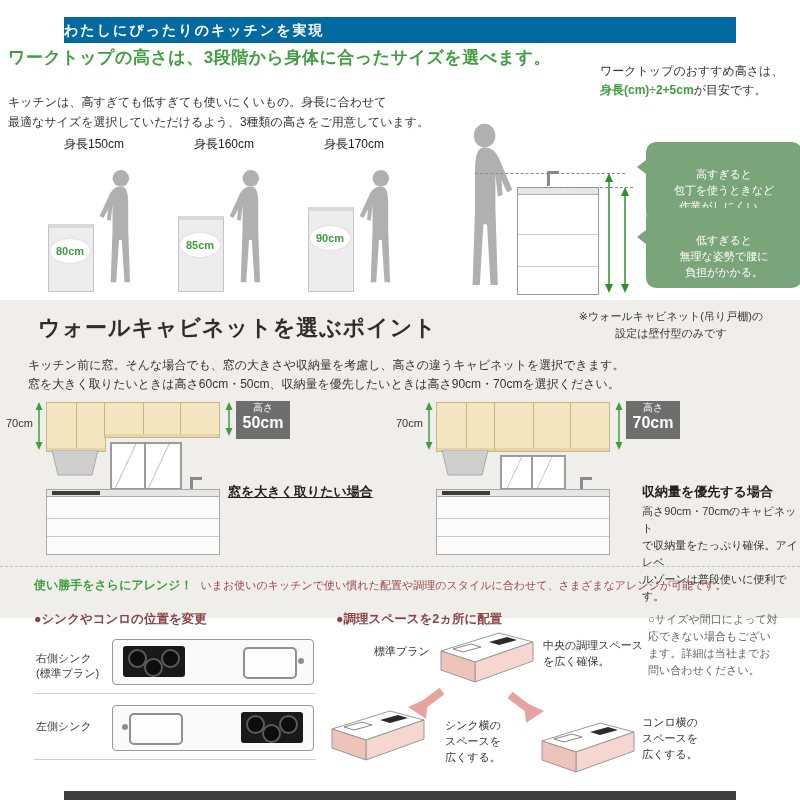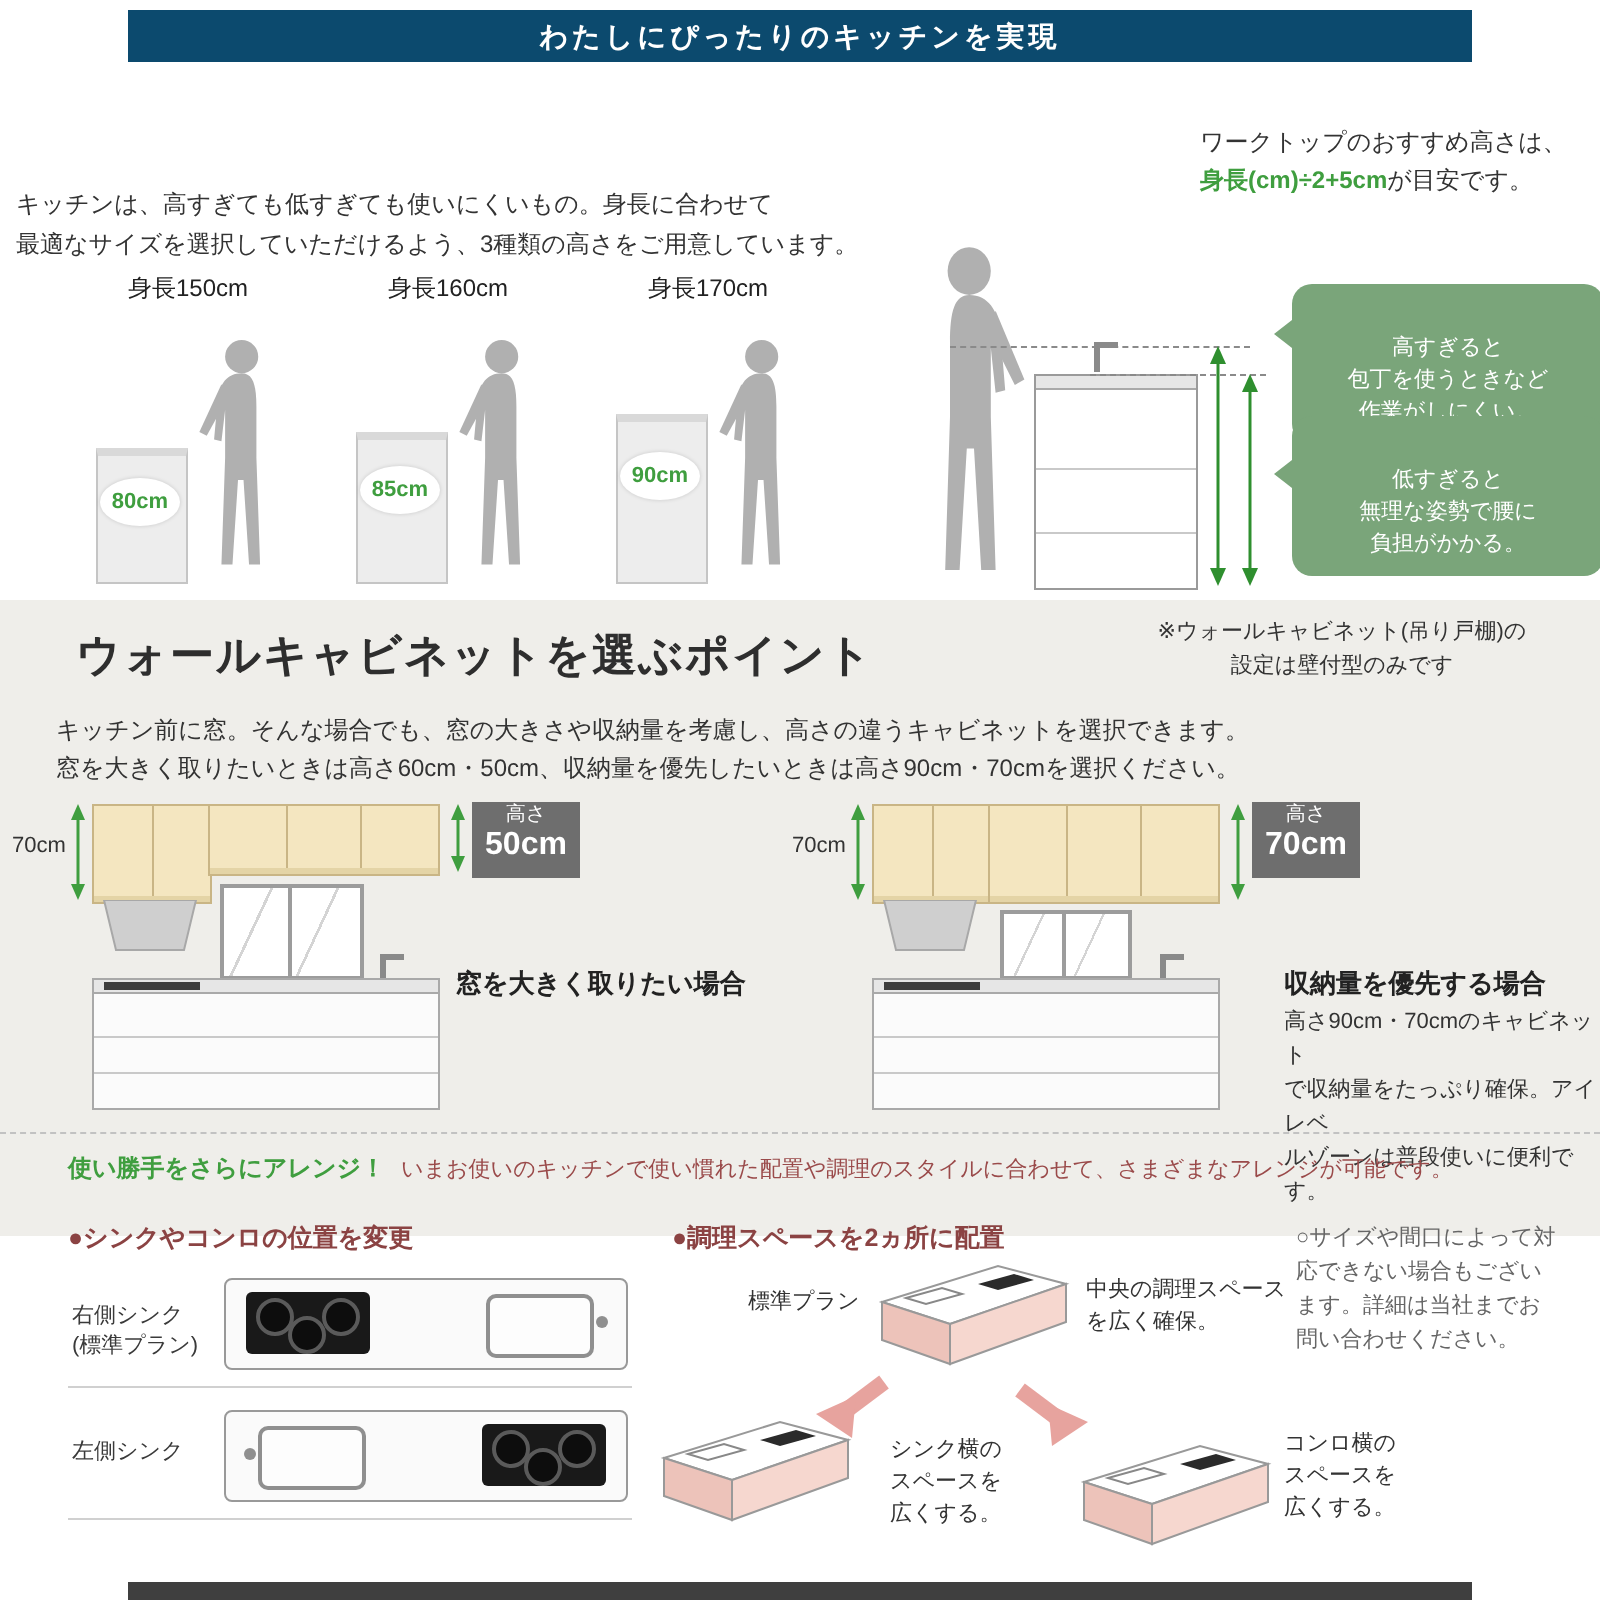--- a/index.html
+++ b/index.html
@@ -2,22 +2,22 @@
 <html><head>
 <meta charset="utf-8">
 <style>
   html,body{margin:0;padding:0;background:#fff;}
   body{font-family:"Liberation Sans","DejaVu Sans",sans-serif;color:#333;}
   .page{position:relative;width:800px;height:800px;background:#fff;overflow:hidden;}
   .abs{position:absolute;}
   .prewrap{white-space:pre-line;}
 
   
-  .banner{left:64px;top:5px;width:672px;height:26px;background:#0c4a6e;color:#fff;
-          font-size:14px;font-weight:bold;line-height:26px;text-align:center;letter-spacing:2px;}
+  .banner{left:64px;top:17px;width:672px;height:26px;background:#0369a1;color:#fff;
+          font-size:14px;font-weight:bold;line-height:26px;letter-spacing:2px;}
 
   
   .s1-heading{left:8px;top:46px;font-size:17px;font-weight:bold;color:#3f9e3f;letter-spacing:0.5px;}
   .s1-tip{left:600px;top:62px;width:198px;font-size:12px;line-height:19px;color:#333;}
   .green-bold{color:#3f9e3f;font-weight:bold;}
   .s1-body{left:8px;top:92px;font-size:12px;line-height:20px;color:#333;}
 
   .fig-group{top:136px;width:108px;height:156px;}
   .fig-label{left:0;top:0;width:108px;text-align:center;font-size:12px;color:#222;}
   .fig-counter{left:8px;width:44px;background:#ededed;border:1px solid #c5c5c5;border-top:4px solid #d9d9d9;}
@@ -73,20 +73,21 @@
   .disclaimer{font-size:11px;line-height:17px;color:#666;}
   .bottombar{left:64px;top:791px;width:672px;height:9px;background:#3f3f3f;}
 </style>
 </head>
 <body>
 
 <div class="page">
 
   <div class="abs banner">わたしにぴったりのキッチンを実現</div>
 
+  <div class="abs s1-heading">ワークトップの高さは、3段階から身体に合ったサイズを選べます。</div>
 
   <div class="abs s1-tip">
     <span>ワークトップのおすすめ高さは、</span><br>
     <span class="green-bold">身長(cm)÷2+5cm</span><span>が目安です。</span>
   </div>
 
   <div class="abs s1-body prewrap">キッチンは、高すぎても低すぎても使いにくいもの。身長に合わせて
 最適なサイズを選択していただけるよう、3種類の高さをご用意しています。</div>
 
   <div class="abs fig-group" style="left:40px;">
@@ -198,21 +199,21 @@
       <svg class="abs" style="left:218px;top:5px;" width="10" height="34">
         <line x1="5" y1="6" x2="5" y2="28" stroke="#3f9e3f" stroke-width="1.5"></line>
         <polygon points="5,0 1.5,8 8.5,8" fill="#3f9e3f"></polygon>
         <polygon points="5,34 1.5,26 8.5,26" fill="#3f9e3f"></polygon>
       </svg>
       <div class="abs hbox" style="left:230px;top:4px;">
         <span class="t">高さ</span>
         <span class="v">50cm</span>
       </div>
     </div>
-    <div class="abs kit-title" style="left:228px;top:183px;">窓を大きく取りたい場合</div>
+    <div class="abs kit-title" style="left:228px;top:183px;text-decoration:underline;">窓を大きく取りたい場合</div>
 
     <div class="abs" style="left:396px;top:97px;width:290px;height:165px;">
       <div class="abs side70" style="left:0;top:20px;">70cm</div>
       <svg class="abs" style="left:28px;top:5px;" width="10" height="48">
         <line x1="5" y1="6" x2="5" y2="42" stroke="#3f9e3f" stroke-width="1.5"></line>
         <polygon points="5,0 1.5,8 8.5,8" fill="#3f9e3f"></polygon>
         <polygon points="5,48 1.5,40 8.5,40" fill="#3f9e3f"></polygon>
       </svg>
       <div class="abs cab" style="left:40px;top:5px;width:58px;height:48px;">
         <span class="vdiv" style="left:50%;"></span>

